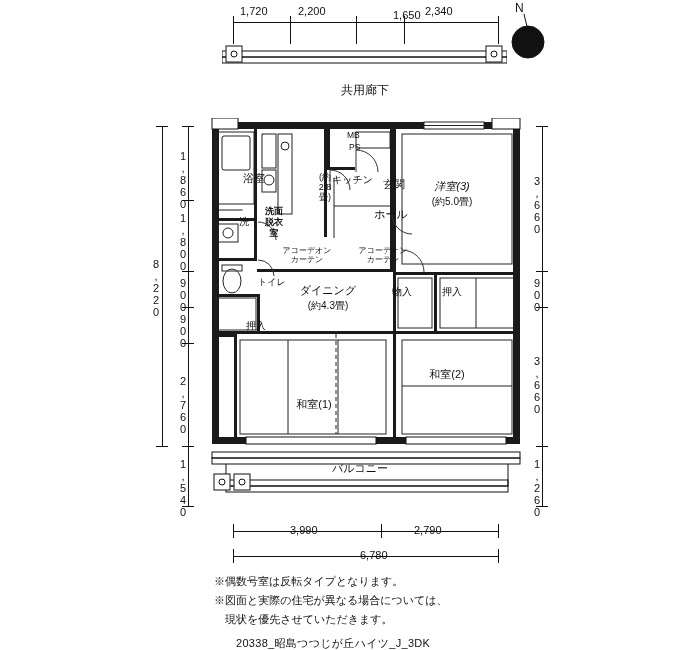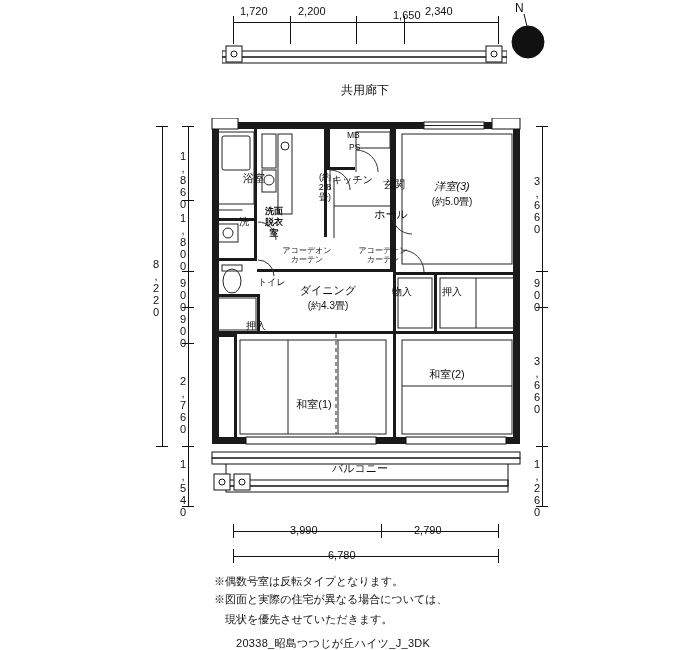--- a/index.html
+++ b/index.html
@@ -257,21 +257,21 @@
   <div class="hline" style="left:233px;top:531px;width:265px;"></div>
   <div class="vline" style="left:233px;top:524px;height:14px;"></div>
   <div class="vline" style="left:381px;top:524px;height:14px;"></div>
   <div class="vline" style="left:498px;top:524px;height:14px;"></div>
   <div class="dimtxt" style="left:290px;top:524px;">3,990</div>
   <div class="dimtxt" style="left:414px;top:524px;">2,790</div>
 
   <div class="hline" style="left:233px;top:556px;width:265px;"></div>
   <div class="vline" style="left:233px;top:549px;height:14px;"></div>
   <div class="vline" style="left:498px;top:549px;height:14px;"></div>
-  <div class="dimtxt" style="left:328px;top:549px;">6,780</div>
+  <div class="dimtxt" style="left:360px;top:549px;">6,780</div>
 
   <div class="note" style="left:214px;top:573px;">※偶数号室は反転タイプとなります。</div>
-  <div class="note" style="left:214px;top:592px;font-family:Liberation Mono, monospace;">※図面と実際の住宅が異なる場合については、</div>
+  <div class="note" style="left:214px;top:592px;">※図面と実際の住宅が異なる場合については、</div>
   <div class="note" style="left:214px;top:611px;">　現状を優先させていただきます。</div>
 
   <div class="caption" style="left:236px;top:636px;">20338_昭島つつじが丘ハイツ_J_3DK</div>
 
 </div>
 
 </body></html>

